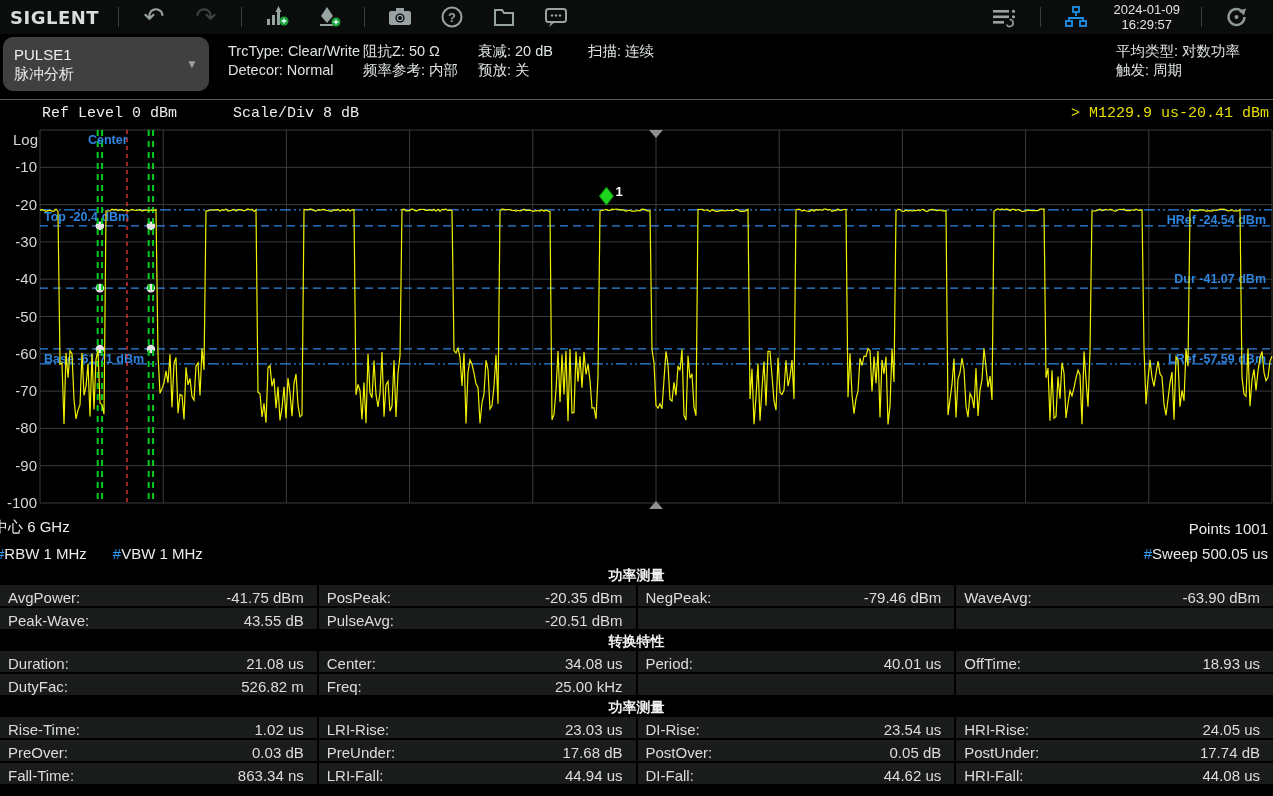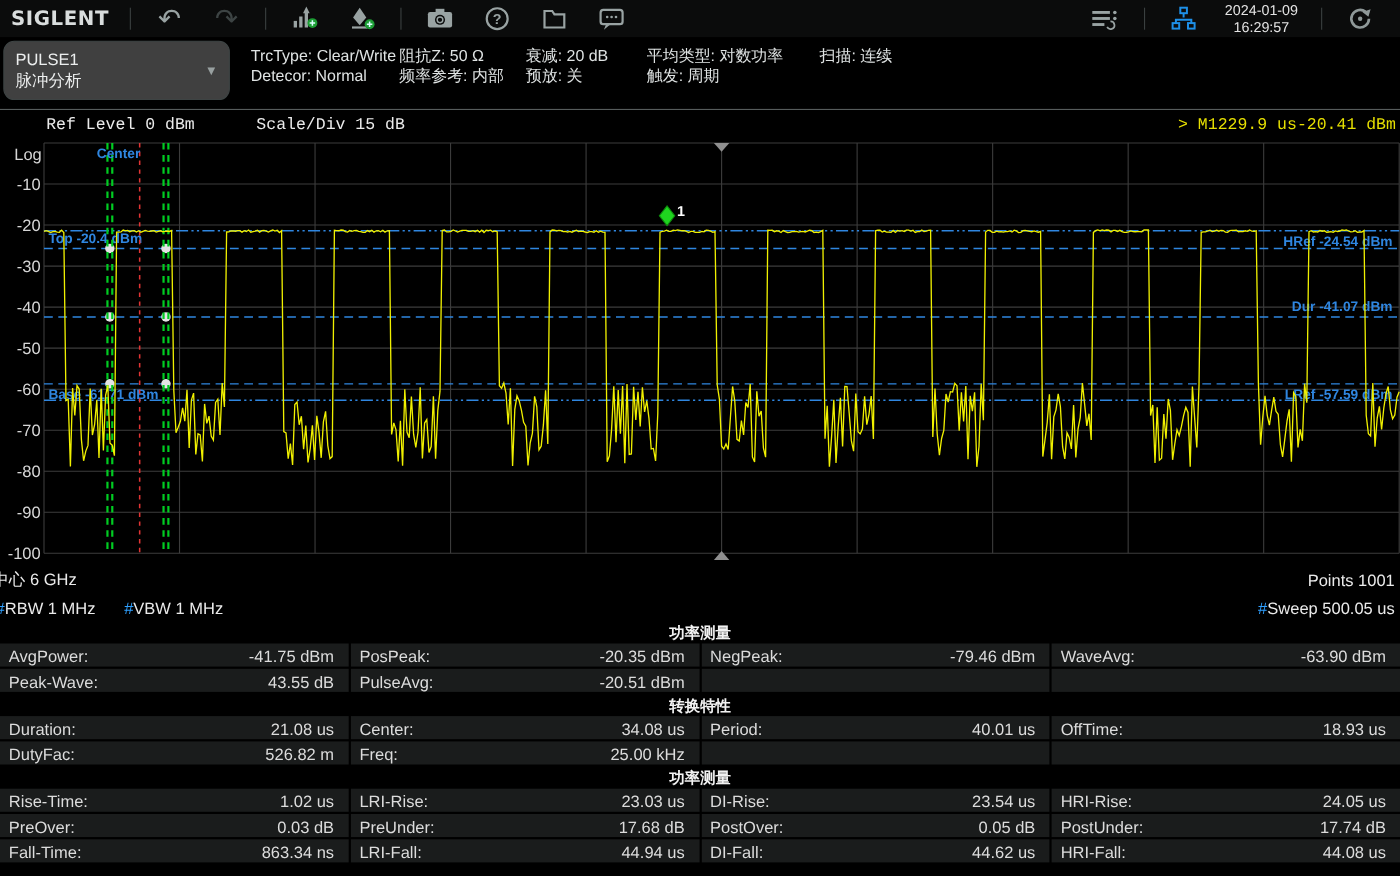--- a/index.html
+++ b/index.html
@@ -153,33 +153,33 @@
     <div>Detecor: Normal</div>
   </div>
   <div class="param-col pc2">
     <div>阻抗Z: 50 Ω</div>
     <div>频率参考: 内部</div>
   </div>
   <div class="param-col pc3">
     <div>衰减: 20 dB</div>
     <div>预放: 关</div>
   </div>
+  <div class="param-col pc5">
+    <div>扫描: 连续</div>
+  </div>
   <div class="param-col pc4">
     <div>平均类型: 对数功率</div>
     <div>触发: 周期</div>
   </div>
-  <div class="param-col pc5">
-    <div>扫描: 连续</div>
-  </div>
 </div>
 <div class="divider"></div>
 
 <div class="refrow">
   <span class="rl">Ref Level  0 dBm</span>
-  <span class="sd">Scale/Div  15 dB</span>
+  <span class="sd">Scale/Div  8 dB</span>
   <div class="m1">
     <span>&gt; M1</span>
     <span>229.9 us</span>
     <span>-20.41 dBm</span>
   </div>
 </div>
 
 <svg id="chart-svg" viewBox="0 0 1273 385">
     <line x1="40" y1="3" x2="40" y2="376" stroke="#3c3c3c" stroke-width="1"></line>
     <line x1="163.2" y1="3" x2="163.2" y2="376" stroke="#3c3c3c" stroke-width="1"></line>

